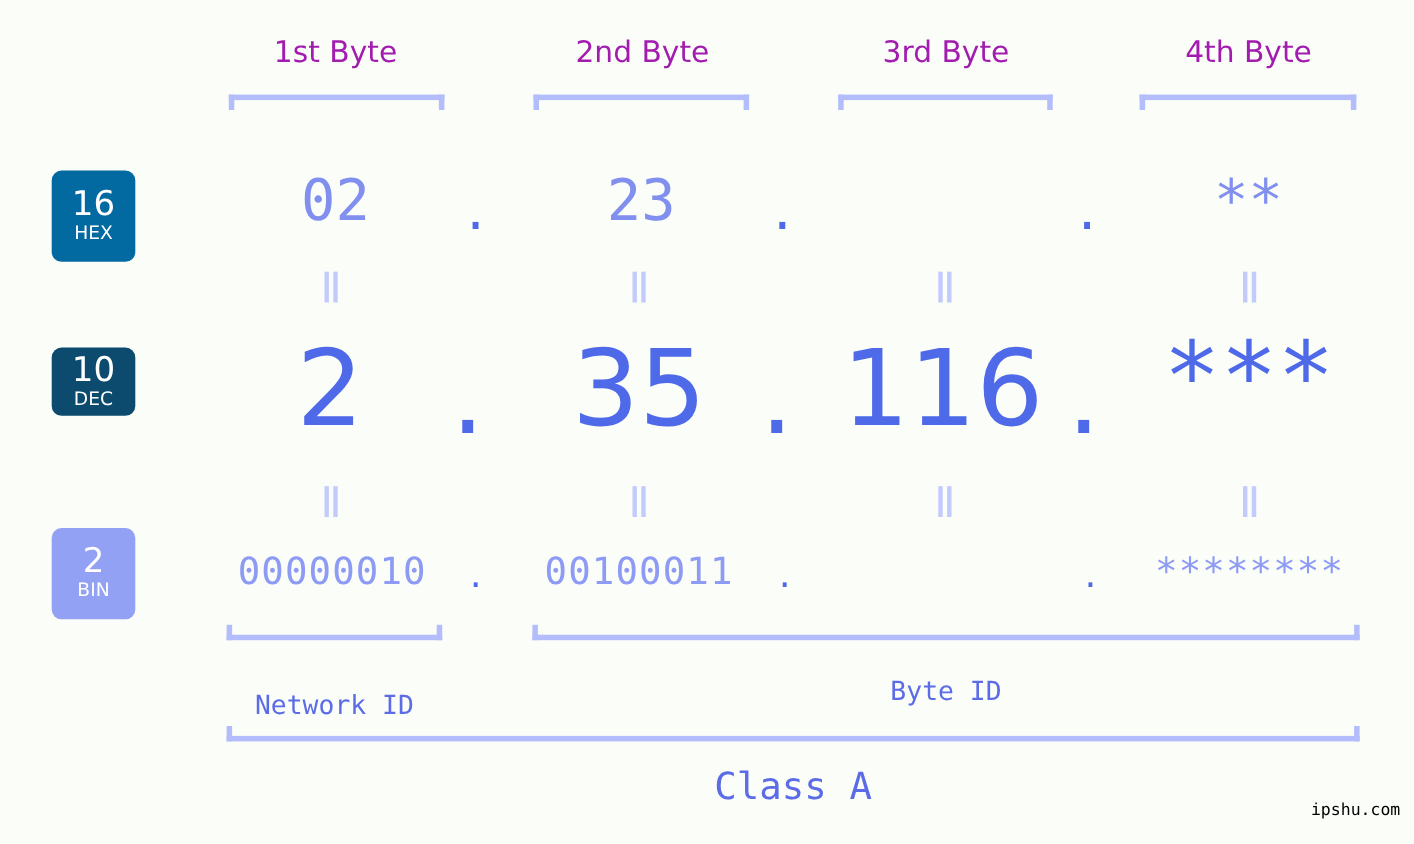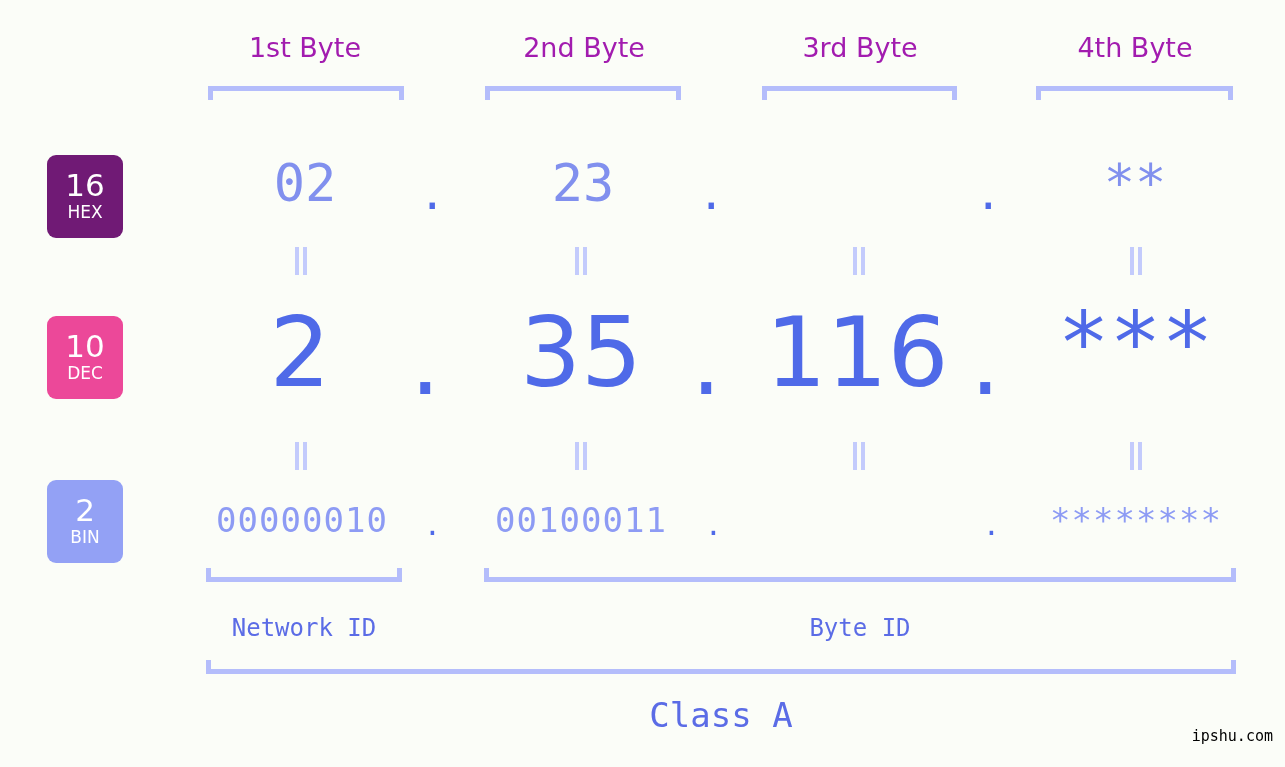--- a/index.html
+++ b/index.html
@@ -72,22 +72,22 @@
     font-weight: 400;
     line-height: 1.0;
   }
   .badge .nm {
     font-family: "DejaVu Sans", sans-serif;
     font-size: 17px;
     font-weight: 400;
     line-height: 1.15;
     margin-top: 2px;
   }
-  #badge-hex { top: 155px; height: 83px; background: #701a75; }
-  #badge-dec { top: 316px; height: 83px; background: #ec4899; }
+  #badge-hex { top: 155px; height: 83px; background: #0369a1; }
+  #badge-dec { top: 316px; height: 62px; background: #0c4a6e; }
   #badge-bin { top: 480px; height: 83px; background: #93a1f5; }
 
   
   .val {
     position: absolute;
     text-align: center;
     white-space: nowrap;
     font-family: "DejaVu Sans Mono", monospace;
   }
 
@@ -228,21 +228,21 @@
   <div class="val bin-val" style="left:202px; width:200px;">00000010</div>
   <div class="dot dot-bin" style="left:427px;">.</div>
   <div class="val bin-val" style="left:481px; width:200px;">00100011</div>
   <div class="dot dot-bin" style="left:708px;">.</div>
   <div class="dot dot-bin" style="left:986px;">.</div>
   <div class="val bin-val" style="left:1036px; width:200px;">********</div>
 
   <div class="bracket-up" style="left:206px; top:568px; width:196px;"></div>
   <div class="bracket-up" style="left:484px; top:568px; width:752px;"></div>
 
-  <div class="section-label" style="left:206px; top:614px; width:196px;">Network ID</div>
+  <div class="section-label" style="left:206px; top:627px; width:196px;">Network ID</div>
   <div class="section-label" style="left:484px; top:614px; width:752px;">Byte ID</div>
 
   <div class="bracket-up" style="left:206px; top:660px; width:1030px;"></div>
   <div class="class-label" style="left:206px; top:695px; width:1030px;">Class A</div>
 
   <div id="watermark">ipshu.com</div>
 
 </div>
 
 </body></html>

